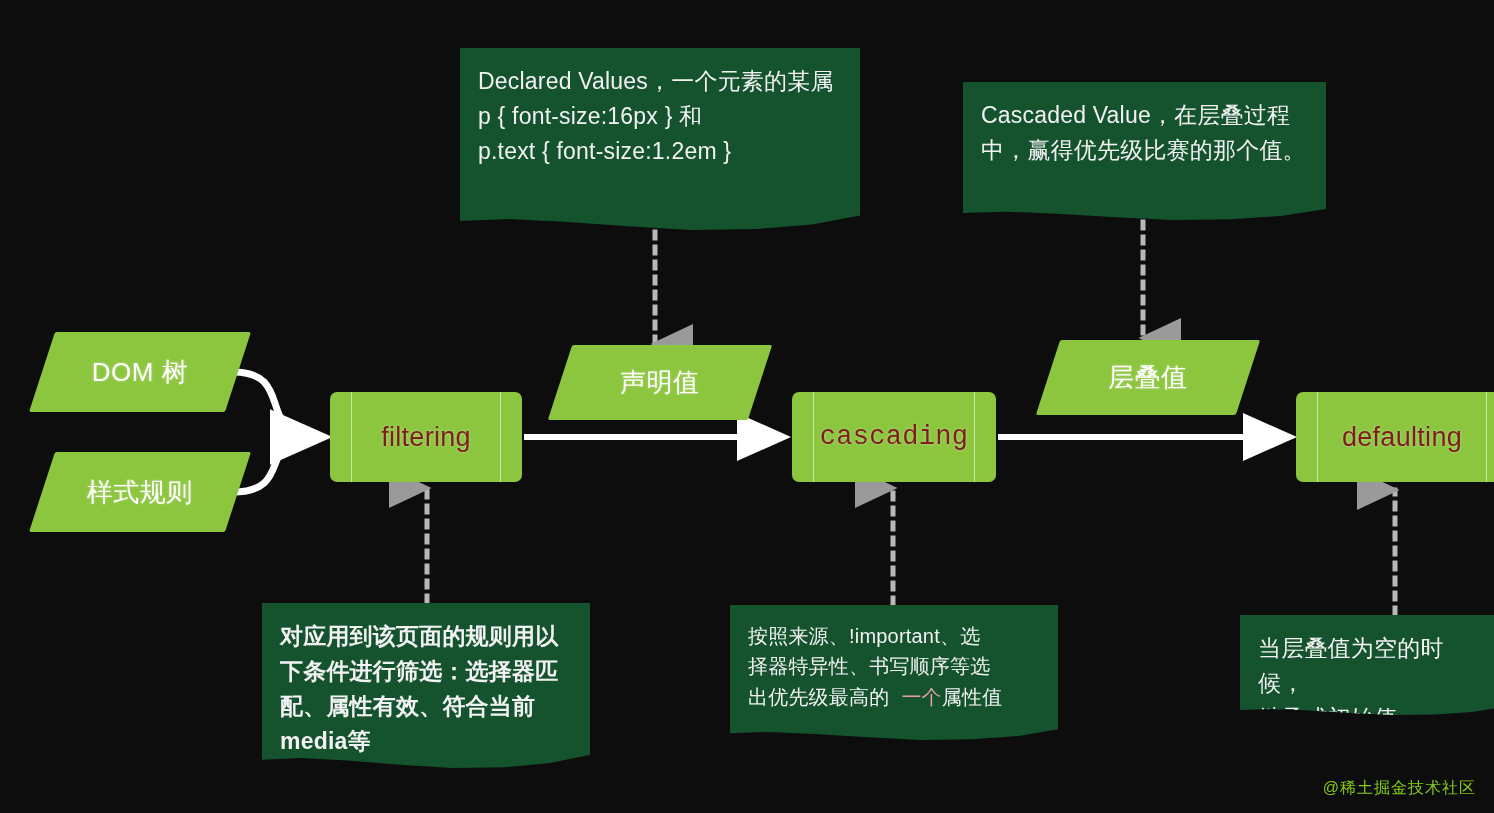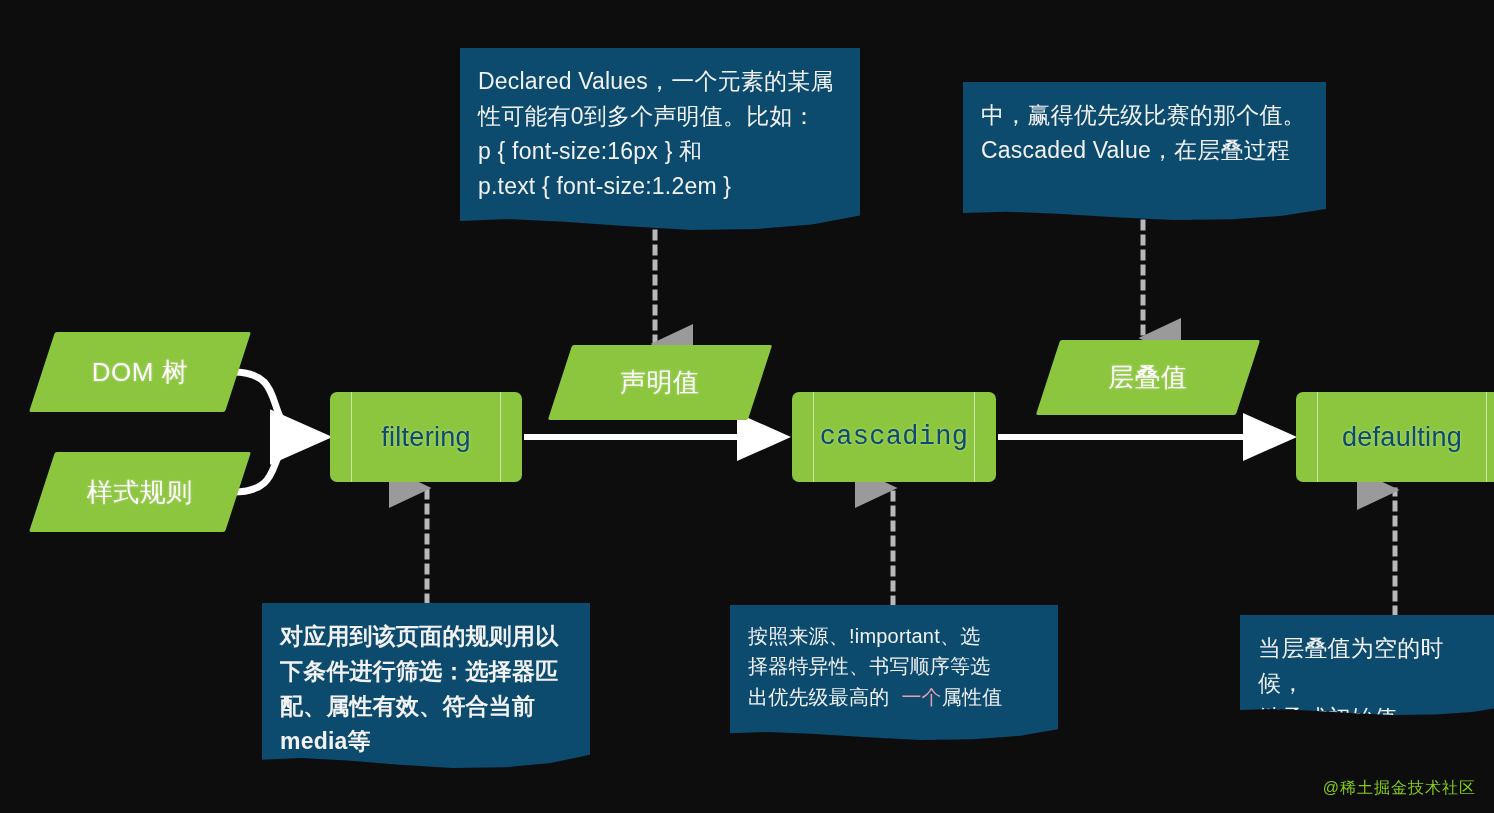--- a/index.html
+++ b/index.html
@@ -24,36 +24,36 @@
     border-radius:2px;
   }
   .para > span{transform:skewX(18deg);display:block;white-space:nowrap;}
 
   
   .proc{
     position:absolute;
     background:#8cc63f;
     border-radius:7px;
     display:flex;align-items:center;justify-content:center;
-    color:#0c4a6e;
+    color:#7f1d1d;
     text-shadow:0 0 3px rgba(255,255,255,.4);
     letter-spacing:.3px;
   }
   .proc .bar{
     position:absolute;top:0;bottom:0;width:1px;
     background:rgba(255,255,255,.55);
   }
   .proc .bar.l{left:21px;}
   .proc .bar.r{right:21px;}
   .proc .plabel{position:relative;z-index:2;white-space:nowrap;}
 
   
   .note{
     position:absolute;
-    background:#0c4a6e;
+    background:#14532d;
     color:#f2f2f2;
     box-sizing:border-box;
     line-height:1.52;
     letter-spacing:.2px;
     padding:16px 18px 14px 18px;
     
     clip-path:polygon(0% 0%,100% 0%,100% 92%,
       88% 97%,74% 99.5%,58% 100%,42% 98%,26% 95.5%,12% 94%,0% 95%);
   }
   .note p{margin:0;}
@@ -131,28 +131,27 @@
   </div>
 
   <div class="proc" style="left:1296px;top:392px;width:212px;height:90px;font-size:27px;">
     <span class="bar l"></span>
     <span class="bar r"></span>
     <span class="plabel">defaulting</span>
   </div>
 
   <div class="note" style="left:460px;top:48px;width:400px;height:182px;font-size:23px;">
     <p>Declared Values，一个元素的某属</p>
-    <p>性可能有0到多个声明值。比如：</p>
     <p>p { font-size:16px } 和</p>
     <p>p.text { font-size:1.2em }</p>
   </div>
 
   <div class="note" style="left:963px;top:82px;width:363px;height:138px;font-size:23px;">
+    <p>Cascaded Value，在层叠过程</p>
     <p>中，赢得优先级比赛的那个值。</p>
-    <p>Cascaded Value，在层叠过程</p>
   </div>
 
   <div class="note" style="left:262px;top:603px;width:328px;height:165px;font-size:23px;font-weight:bold;">
     <p>对应用到该页面的规则用以</p>
     <p>下条件进行筛选：选择器匹</p>
     <p>配、属性有效、符合当前</p>
     <p>media等</p>
   </div>
 
   <div class="note" style="left:730px;top:605px;width:328px;height:135px;font-size:20px;">

